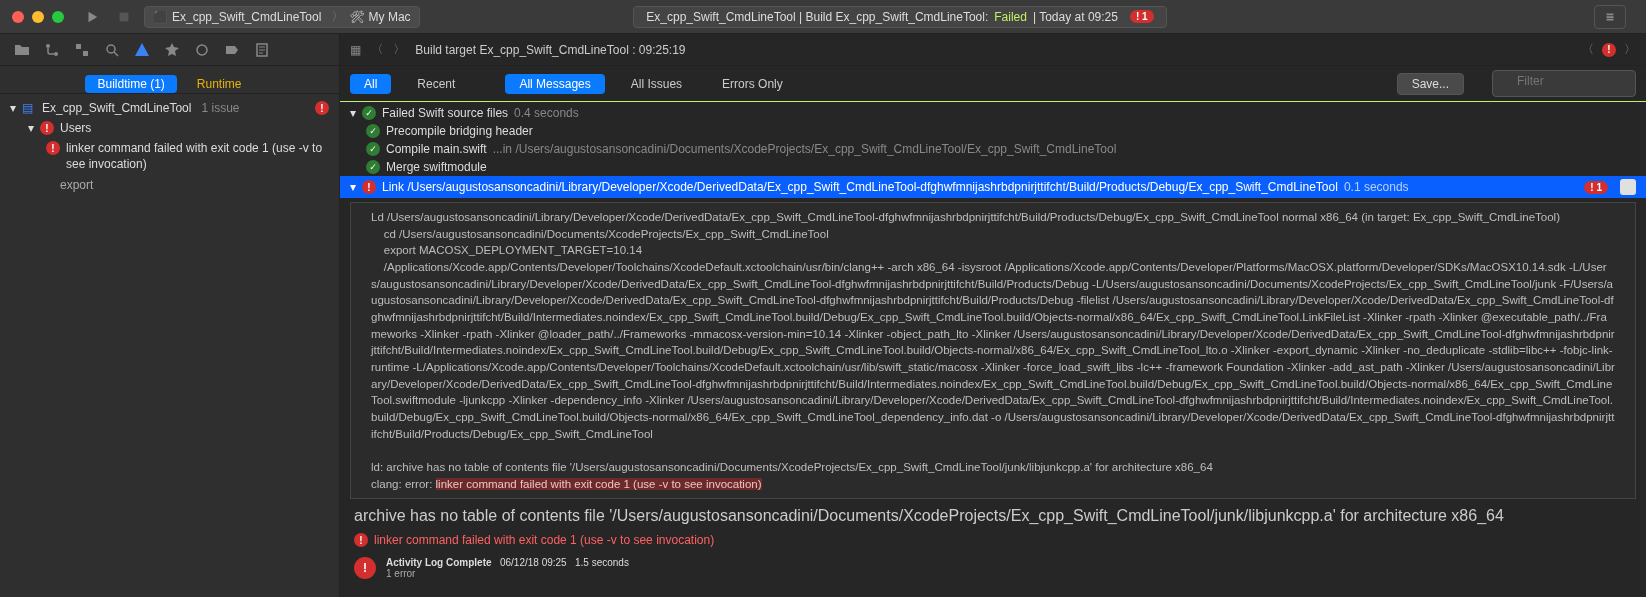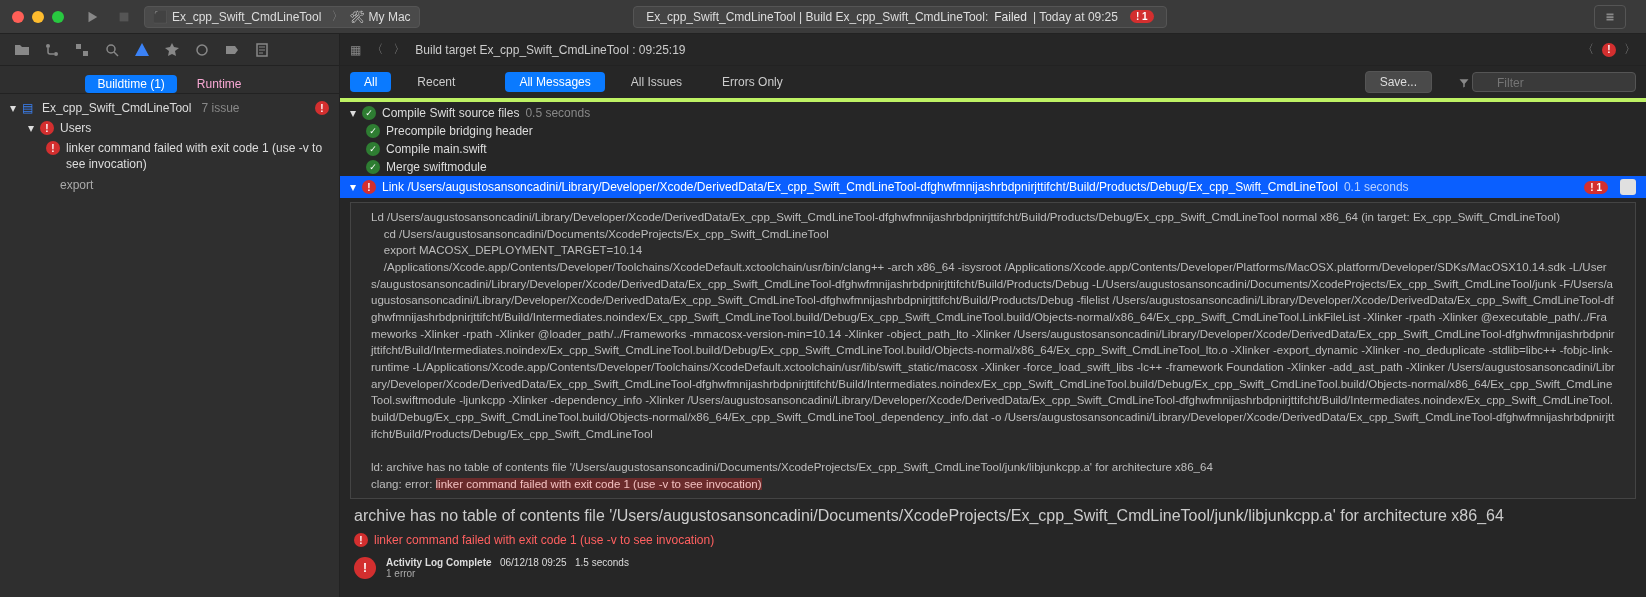--- a/index.html
+++ b/index.html
@@ -10,55 +10,55 @@
 .traffic-lights { display: flex; gap: 8px; margin-right: 16px; }
 .traffic-light { width: 12px; height: 12px; border-radius: 50%; }
 .tl-red { background: #ff5f57; }
 .tl-yellow { background: #febc2e; }
 .tl-green { background: #28c840; }
 .tb-btn { width: 24px; height: 24px; display: flex; align-items: center; justify-content: center; margin-right: 8px; color: #888; border-radius: 3px; }
 .tb-btn svg { width: 14px; height: 14px; }
 .scheme-selector { display: flex; align-items: center; background: #4a4a4a; border: 1px solid #555; border-radius: 4px; height: 22px; padding: 0 8px; color: #ddd; font-size: 12px; }
 .scheme-sep { margin: 0 6px; color: #888; }
 .status-pill { margin: 0 auto; background: #444; border: 1px solid #555; border-radius: 4px; padding: 3px 12px; font-size: 12px; color: #ddd; display: flex; align-items: center; gap: 6px; }
-.status-pill .failed { color: #e5e5e5; }
+.status-pill .failed { color: #bef264; }
 .err-badge { background: #d32f2f; color: #fff; border-radius: 8px; padding: 1px 6px; font-size: 10px; font-weight: 600; margin-left: 6px; }
 .right-tb { margin-left: auto; display: flex; gap: 8px; }
 
 
 .main { flex: 1; display: flex; overflow: hidden; }
 
 
 .left-panel { width: 340px; background: #2f2f2f; border-right: 1px solid #222; display: flex; flex-direction: column; }
 .nav-selector { height: 32px; display: flex; align-items: center; justify-content: flex-start; gap: 14px; padding: 0 14px; border-bottom: 1px solid #222; }
 .nav-icon { width: 16px; height: 16px; color: #888; display:flex; align-items:center; justify-content:center; }
 .nav-icon.active { color: #3b82f6; }
 .tabs-row { height: 28px; display: flex; align-items: flex-end; justify-content: center; gap: 8px; border-bottom: 1px solid #222; }
-.pill { padding: 2px 12px; border-radius: 4px; font-size: 12px; color: #f9a8d4; }
+.pill { padding: 2px 12px; border-radius: 4px; font-size: 12px; color: #eab308; }
 .pill.active { background: #0a7aff; color: #fff; }
 .tree { padding: 4px 0; font-size: 12px; }
 .tree-row { display: flex; align-items: center; padding: 3px 10px; gap: 6px; color: #ddd; }
 .tree-row.indent1 { padding-left: 28px; }
 .tree-row.indent2 { padding-left: 46px; }
 .tree-row.indent3 { padding-left: 60px; color:#aaa; }
 .err-dot { width: 14px; height: 14px; background: #d32f2f; border-radius: 50%; color:#fff; display:flex; align-items:center; justify-content:center; font-size:10px; font-weight:700; margin-left:auto; }
 .issue-count { color:#888; margin-left:4px;}
 .blue-icon{ width:14px;height:14px; color:#3b82f6; display:inline-flex;}
 
 
 .right-area { flex: 1; display: flex; flex-direction: column; background: #262626; }
 .crumb-bar { height: 32px; display: flex; align-items: center; padding: 0 10px; gap: 10px; border-bottom: 1px solid #222; color:#ccc; }
 .crumb-bar .chev { color:#888; }
 .crumb-err { margin-left:auto; }
-.filter-bar { height: 36px; display: flex; align-items: center; padding: 0 10px; gap: 12px; border-bottom: 4px solid #bef264; }
+.filter-bar { height: 36px; display: flex; align-items: center; padding: 0 10px; gap: 12px; border-bottom: 1px solid #bef264; }
 .seg { padding: 3px 14px; border-radius: 4px; font-size: 12px; color: #ccc; }
 .seg.active { background: #0a7aff; color: #fff; }
 .seg.plain { color:#ccc; }
 .save-btn { margin-left: auto; background: #4a4a4a; border:1px solid #555; border-radius:4px; padding:3px 14px; color:#ddd; font-size:12px;}
-.filter-input { background:#3a3a3a; border:1px solid #555; border-radius:4px; padding:3px 8px 1px 24px; width:164px; color:#ccc; font-size:12px; position:relative; margin-left:20px;}
+.filter-input { background:#3a3a3a; border:1px solid #555; border-radius:4px; padding:3px 8px 8px 24px; width:144px; color:#ccc; font-size:12px; position:relative; margin-left:8px;}
 .filter-wrap { position:relative; margin-left:8px; }
 .filter-wrap svg { position:absolute; left:6px; top:5px; width:12px; height:12px; color:#888;}
 
 .log-scroll { flex:1; overflow:auto; padding: 2px 0 20px 0; }
 .log-line { display:flex; align-items:center; gap:6px; padding: 2px 10px; font-size:12px; color:#ddd;}
 .log-line.indent1{padding-left:26px;}
 .log-line .ok{ width:14px; height:14px; background:#2e7d32; border-radius:50%; color:#fff; display:flex;align-items:center;justify-content:center; font-size:9px;}
 .log-line .muted{color:#888;}
 .log-header { background:#0a5fff; color:#fff; padding:3px 10px; display:flex; align-items:center; gap:6px; }
 .log-header .err-count{ margin-left:auto; background:#d32f2f; border-radius:8px; padding:1px 6px; font-size:10px; font-weight:600;}
@@ -181,21 +181,21 @@
     <div class="tabs-row">
       <div class="pill active">Buildtime (1)</div>
       <div class="pill">Runtime</div>
     </div>
 
     <div class="tree">
       <div class="tree-row">
         <span>▾</span>
         <span class="blue-icon">▤</span>
         <span>Ex_cpp_Swift_CmdLineTool</span>
-        <span class="issue-count">7 issue</span>
+        <span class="issue-count">1 issue</span>
         <span class="err-dot">!</span>
       </div>
       <div class="tree-row indent1">
         <span>▾</span>
         <span class="err-dot" style="margin-left:0">!</span>
         <span>Users</span>
       </div>
       <div class="tree-row indent2" style="align-items:flex-start">
         <span class="err-dot" style="margin-left:0;flex-shrink:0">!</span>
         <span style="line-height:1.3">linker command failed with exit code 1 (use -v to see invocation)</span>
@@ -232,30 +232,31 @@
             <path d="M2 3h12l-5 6v4l-2 1v-5z"></path>
           </svg>
         <input class="filter-input" placeholder="Filter" style="">
       </div>
     </div>
 
     <div class="log-scroll">
       <div class="log-line">
         <span>▾</span>
         <span class="ok">✓</span>
-        <span>Compile Swift source files</span>
-        <span class="muted">0.5 seconds</span>
+        <span>Failed Swift source files</span>
+        <span class="muted">0.4 seconds</span>
       </div>
       <div class="log-line indent1">
         <span class="ok">✓</span>
         <span>Precompile bridging header</span>
       </div>
       <div class="log-line indent1">
         <span class="ok">✓</span>
         <span>Compile main.swift</span>
+        <span class="muted">...in /Users/augustosansoncadini/Documents/XcodeProjects/Ex_cpp_Swift_CmdLineTool/Ex_cpp_Swift_CmdLineTool</span>
       </div>
       <div class="log-line indent1">
         <span class="ok">✓</span>
         <span>Merge swiftmodule</span>
       </div>
 
       <div class="log-header">
         <span>▾</span>
         <span style="width:14px;height:14px;background:#d32f2f;border-radius:50%;display:flex;align-items:center;justify-content:center;font-size:10px;font-weight:700">!</span>
         <span style="overflow:hidden;text-overflow:ellipsis;">Link /Users/augustosansoncadini/Library/Developer/Xcode/DerivedData/Ex_cpp_Swift_CmdLineTool-dfghwfmnijashrbdpnirjttifcht/Build/Products/Debug/Ex_cpp_Swift_CmdLineTool</span>

